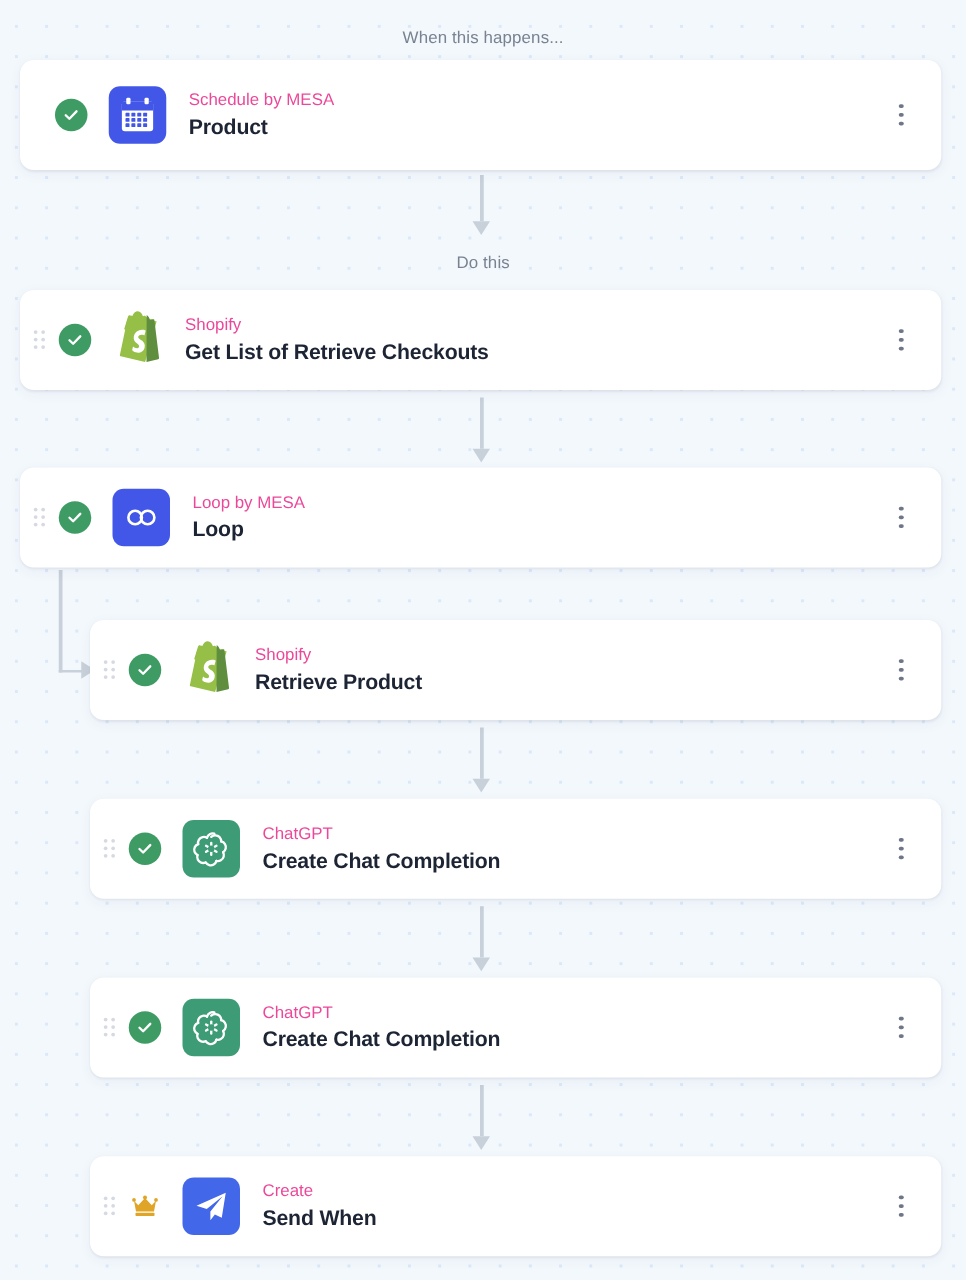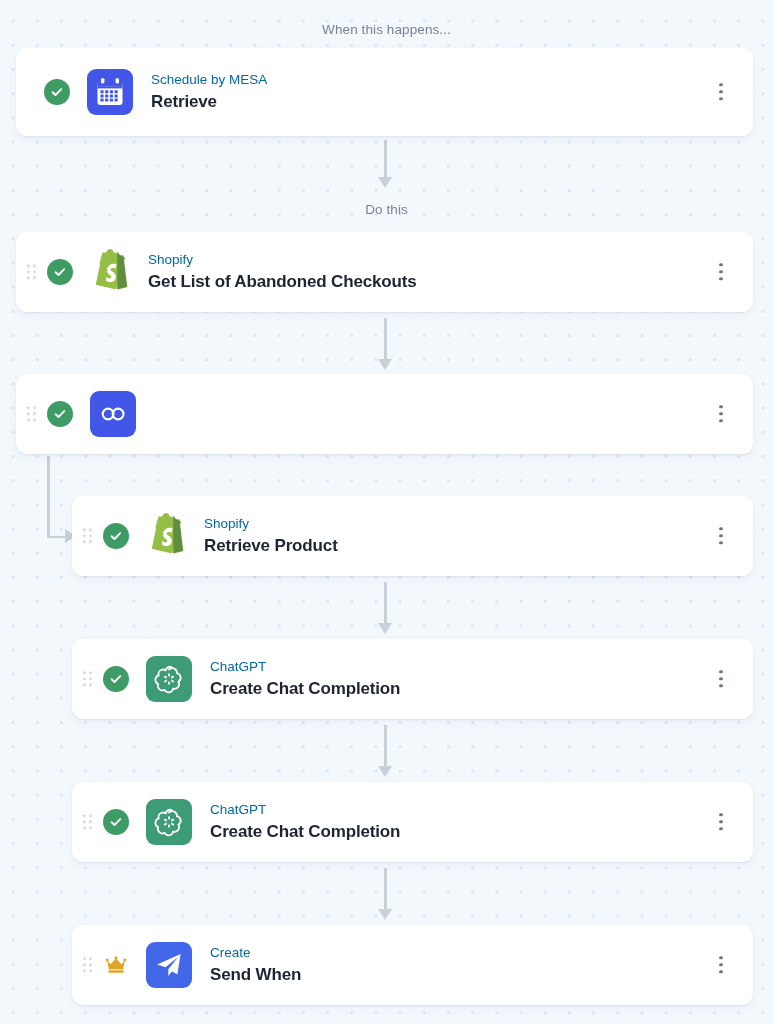--- a/index.html
+++ b/index.html
@@ -163,21 +163,21 @@
   
   .meta {
     margin-left: 18px;
     min-width: 0;
     display: flex;
     flex-direction: column;
     justify-content: center;
   }
   .meta .app-name {
     font-size: 13.5px;
-    color: #0369a1;
+    color: #ec4899;
     line-height: 1.35;
     white-space: nowrap;
   }
   .meta .step-name {
     font-size: 17px;
     font-weight: bold;
     color: #1d2434;
     line-height: 1.3;
     letter-spacing: -0.15px;
     white-space: nowrap;
@@ -277,21 +277,21 @@
           <rect x="7.4" y="23.6" width="3.2" height="3" rx="0.5"></rect>
           <rect x="12.1" y="23.6" width="3.2" height="3" rx="0.5"></rect>
           <rect x="16.8" y="23.6" width="3.2" height="3" rx="0.5"></rect>
           <rect x="21.5" y="23.6" width="3.2" height="3" rx="0.5"></rect>
         </g>
       </svg>
     </div>
 
     <div class="meta">
       <div class="app-name">Schedule by MESA</div>
-      <div class="step-name">Retrieve</div>
+      <div class="step-name">Product</div>
     </div>
 
     <div class="kebab">
       <i></i>
         <i></i>
         <i></i>
     </div>
   </div>
 
   <div class="card with-handle" style="left:16px; top:232px; width:737px; height:80px;">
@@ -317,21 +317,21 @@
         <path d="M12.4 8.2c-.3-.1-.7-.1-1 .1-.4.3-.6.8-.8 1.4L4.9 36.9c-.1.5.2 1 .7 1.1l19.5 4.6 9.2-32.6z" fill="#95bf47"></path>
         <path d="M31.9 8.3c-.2 0-.4 0-.6.1L29 9.1c-.3-1.2-.8-2.5-1.7-3.4-.3-.3-.6-.5-1-.6l-.1 37.5 9.3-2.3c.5-.1.8-.6.7-1.1L32.5 8.9c-.1-.3-.3-.5-.6-.6z" fill="#5e8e3e"></path>
         <path d="M25.6 17.3l-1.1 4.1s-1.2-.6-2.7-.5c-2.2.1-2.2 1.5-2.2 1.8.1 1.8 4.9 2.2 5.2 6.5.2 3.4-1.8 5.7-4.7 5.9-3.5.2-5.4-1.9-5.4-1.9l.7-3.1s1.9 1.5 3.5 1.4c1-.1 1.4-.9 1.4-1.5-.1-2.4-4-2.3-4.3-6.2-.2-3.3 1.9-6.7 6.7-7 1.9-.1 2.9.6 2.9.6z" fill="#ffffff"></path>
         <path d="M19.9 3.2c-1.4 0-2.6 1.3-3.4 3.2l3.4-.9z" fill="#ffffff" opacity="0"></path>
         <path d="M20.1 2.9c-1.6 0-3.1 1.7-3.9 4.1l2.4-.7c.3-1.5.9-2.6 1.5-3.4z" fill="#95bf47"></path>
       </svg>
     </div>
 
     <div class="meta" style="margin-left:12px;">
       <div class="app-name">Shopify</div>
-      <div class="step-name">Get List of Abandoned Checkouts</div>
+      <div class="step-name">Get List of Retrieve Checkouts</div>
     </div>
 
     <div class="kebab">
       <i></i>
         <i></i>
         <i></i>
     </div>
   </div>
 
   <div class="card with-handle" style="left:16px; top:374px; width:737px; height:80px;">
@@ -353,20 +353,24 @@
 
     <div class="app-icon" style="background:#4257e8;">
       <svg width="34" height="34" viewBox="0 0 34 34" aria-hidden="true">
         <g fill="none" stroke="#ffffff" stroke-width="2.1">
           <circle cx="12.1" cy="17" r="5.4"></circle>
           <circle cx="22.1" cy="17" r="5.4"></circle>
         </g>
       </svg>
     </div>
 
+    <div class="meta">
+      <div class="app-name">Loop by MESA</div>
+      <div class="step-name">Loop</div>
+    </div>
 
     <div class="kebab">
       <i></i>
         <i></i>
         <i></i>
     </div>
   </div>
 
   <div class="card with-handle" style="left:72px; top:496px; width:681px; height:80px;">
 

